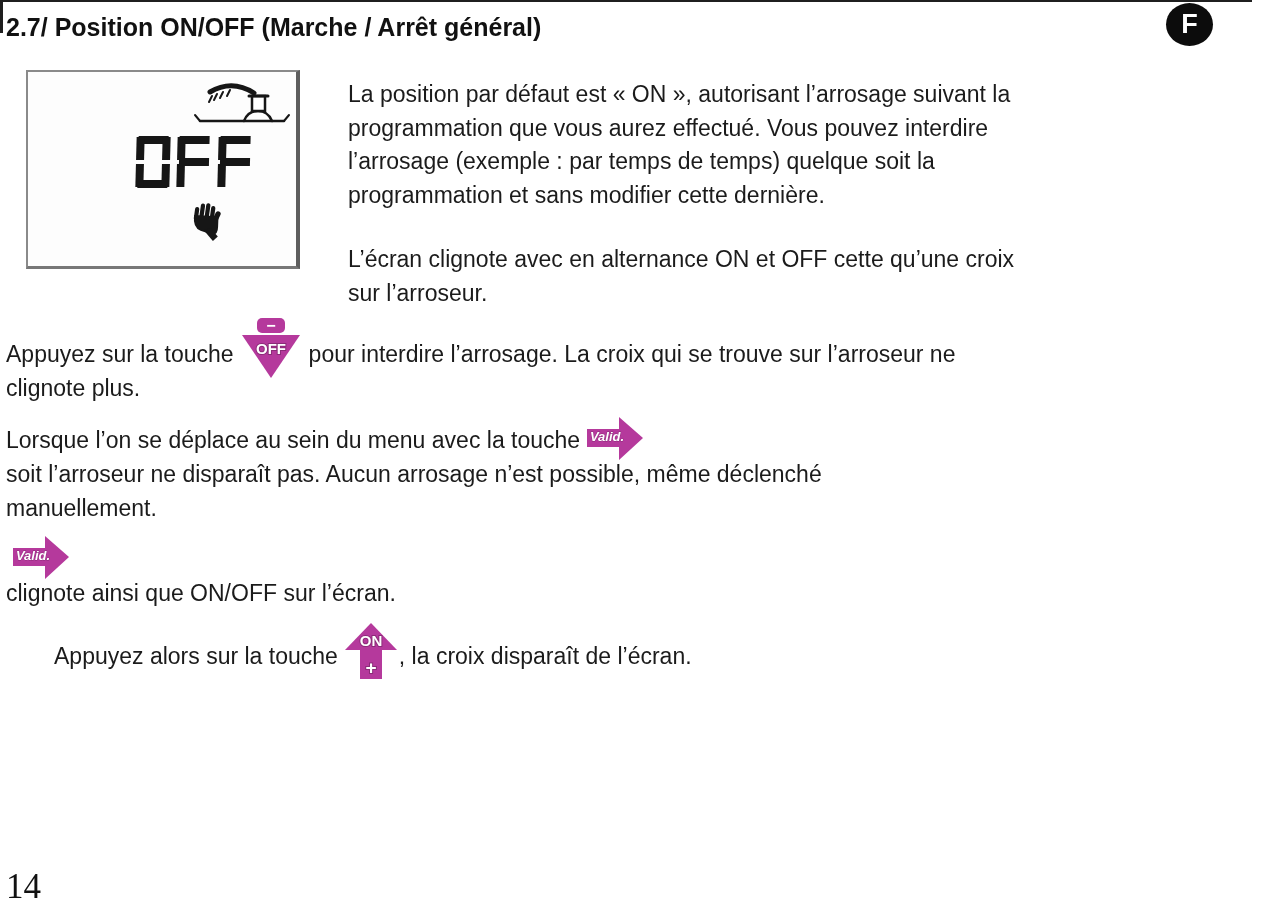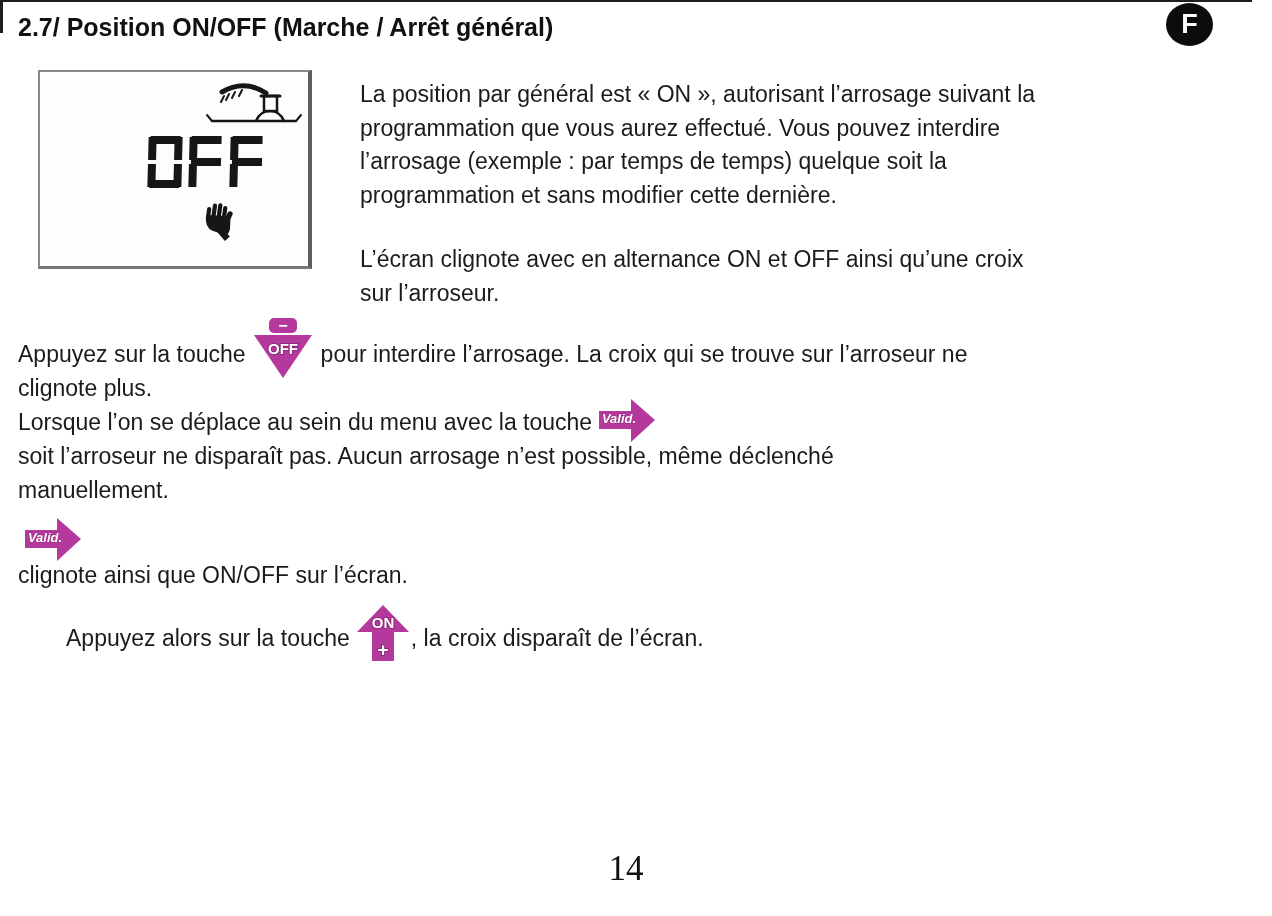--- a/index.html
+++ b/index.html
@@ -1,19 +1,19 @@
 <!DOCTYPE html>
 <html style="--accent: #b5399c; --accent-dark: #8b2a78;"><head>
 <meta charset="utf-8">
 <style>
   html,body { margin:0; padding:0; background:#ffffff; }
   .page {
     position:relative; width:1252px; height:916px; overflow:hidden;
     background:#fff; font-family:"Liberation Sans", sans-serif; color:#1b1b1b;
-    padding:0 18px; box-sizing:border-box;
+    padding:0 6px; box-sizing:border-box;
   }
   .top-rule { position:absolute; top:0; left:0; right:0; height:2px; background:#1f1f1f; }
   .left-rule { position:absolute; top:0; left:0; width:3px; height:33px; background:#1f1f1f; }
 
   h1.title { margin:10px 0 0 0; font-size:25px; line-height:34px; font-weight:bold; color:#111; }
   .f-badge {
     position:absolute; top:3px; right:39px; width:47px; height:43px; border-radius:50%;
     background:#0c0c0c; color:#fff; font-weight:bold; font-size:27px;
     display:flex; align-items:center; justify-content:center;
   }
@@ -30,37 +30,37 @@
   .seg-display { position:absolute; left:108px; top:64px; display:flex; gap:7px; transform:skewX(-1.5deg); }
   .seg-char { position:relative; width:34px; height:52px; }
   .seg { position:absolute; background:#161616; }
 
   .col { margin-left:48px; padding-top:8px; }
   .line { font-size:23px; line-height:33.5px; white-space:nowrap; }
   .para { margin:0; }
   .gap-top { margin-top:31px; }
 
   .p3 { margin-top:28px; }
-  .p4 { }
+  .p4 { margin-top:18px; }
   .p5 { margin-top:17px; }
   .p6 { margin-top:30px;margin-left:48px; }
 
   .inline-btn { display:inline-block; vertical-align:middle; }
   .btn-off  { margin:-14px 8px -15px 7px;  transform:translateY(-7px); }
   .btn-valid{ margin:-7px 9px -8px 6px;    transform:translateY(-3px); }
   .btn-on   { margin:-12px 2px -13px 7px;  transform:translateY(-7px); }
 
   .btn-fill { fill: var(--accent, #b5399c); }
   .btn-label { fill:#fff; font-family:"Liberation Sans", sans-serif; font-weight:bold;
                stroke: var(--accent-dark, #8b2a78); stroke-width:2px; paint-order:stroke; }
   .btn-badge { fill:#fff; font-family:"Liberation Sans", sans-serif; font-weight:bold; }
   .valid-label { fill:#fff; font-family:"Liberation Sans", sans-serif; font-weight:bold; font-style:italic;
                  stroke: var(--accent-dark, #8b2a78); stroke-width:0.8px; paint-order:stroke; }
 
-  .page-number { margin-top:191px; text-align:center; font-family:"Liberation Serif", serif;
+  .page-number { margin-top:191px; font-family:"Liberation Serif", serif;
                  font-size:35px; line-height:42px; color:#111; }
 </style>
 </head>
 <body>
 
 <div class="page">
   <div class="top-rule"></div>
   <div class="left-rule"></div>
 
   <h1 class="title">2.7/ Position ON/OFF (Marche / Arrêt général)</h1>
@@ -117,27 +117,27 @@
           <rect x="20" y="3" width="4" height="14" rx="2"></rect>
           <rect x="24" y="7" width="5" height="11" rx="2.5" transform="rotate(18 26 12)"></rect>
           <path d="M5 14 Q5 26 13 28 L24 30 Q30 30 29 22 L28 12 Z"></path>
           <path d="M16 27 L26 36 L30 31 L22 24 Z"></path>
         </g>
       </svg>
     </div>
 
     <div class="col">
       <div class="para">
-        <div class="line">La position par général est « ON », autorisant l’arrosage suivant la</div>
+        <div class="line">La position par défaut est « ON », autorisant l’arrosage suivant la</div>
         <div class="line">programmation que vous aurez effectué. Vous pouvez interdire</div>
         <div class="line">l’arrosage (exemple : par temps de temps) quelque soit la</div>
         <div class="line">programmation et sans modifier cette dernière.</div>
       </div>
       <div class="para gap-top">
-        <div class="line">L’écran clignote avec en alternance ON et OFF ainsi qu’une croix</div>
+        <div class="line">L’écran clignote avec en alternance ON et OFF cette qu’une croix</div>
         <div class="line">sur l’arroseur.</div>
       </div>
     </div>
   </div>
 
   <div class="para p3">
     <div class="line"><span>Appuyez sur la touche</span><svg class="inline-btn btn-off" width="60" height="62" viewBox="0 0 60 62">
           <rect class="btn-fill" x="16" y="0" width="28" height="15" rx="5"></rect>
           <polygon class="btn-fill" points="1,17 59,17 30,60"></polygon>
           <text class="btn-badge" x="30" y="13" font-size="16" text-anchor="middle">−</text>

